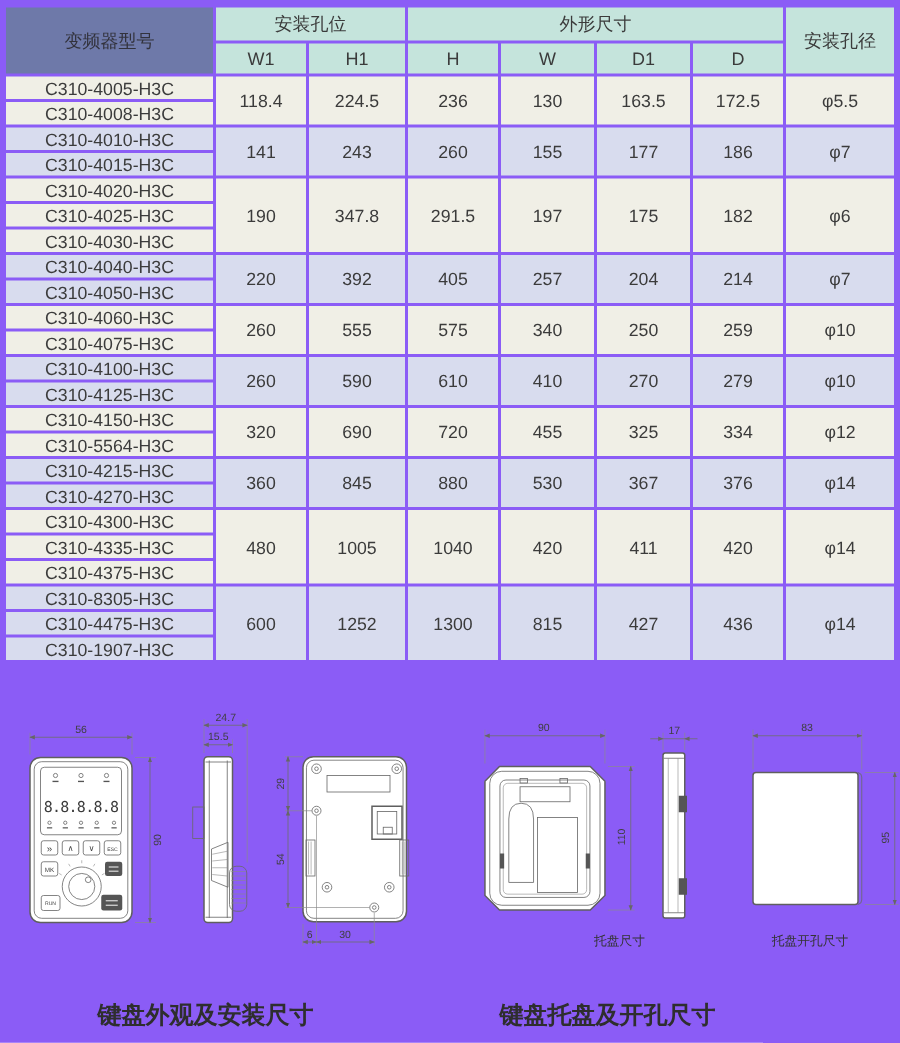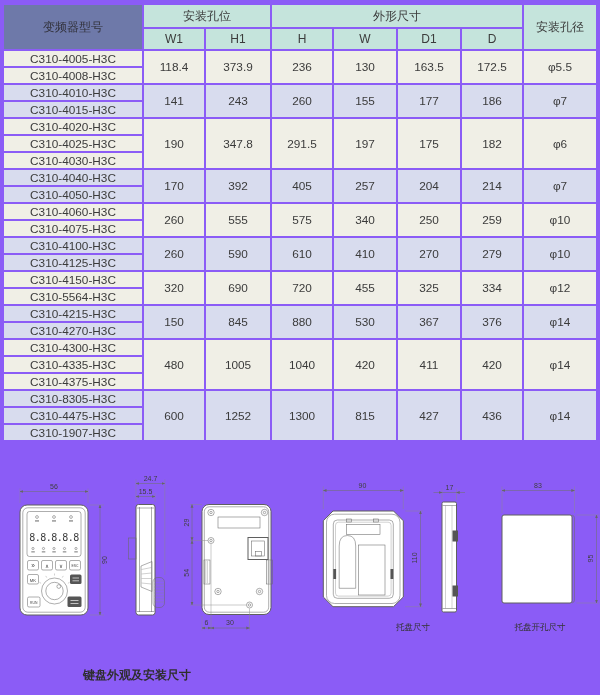--- a/index.html
+++ b/index.html
@@ -22,21 +22,21 @@
   .ol2{fill:none;stroke:#6a6a6a;stroke-width:0.55;}
   .thin{fill:none;stroke:#8a8a8a;stroke-width:0.4;}
   .dk{fill:#555;stroke:none;}
   .dim{fill:none;stroke:#6f6f6f;stroke-width:0.55;}
   .ext{fill:none;stroke:#8a8a8a;stroke-width:0.45;}
   text.dt{font-family:"Liberation Sans",sans-serif;font-size:7px;fill:#3f3f3f;text-anchor:middle;}
   text.cj{font-family:"Liberation Sans",sans-serif;font-size:8.5px;fill:#333;text-anchor:middle;}
   text.seg{font-family:"DejaVu Sans Mono",monospace;font-size:10px;letter-spacing:-0.5px;fill:#3a3a3a;text-anchor:middle;}
   text.bt{font-family:"Liberation Sans",sans-serif;fill:#444;text-anchor:middle;}
 
-  .cap{position:absolute;top:667px;width:200px;text-align:center;font-size:12px;font-weight:bold;color:#2e2e2e;}
+  .cap{position:absolute;top:667px;width:200px;text-align:center;font-size:16px;font-weight:bold;color:#2e2e2e;}
   .cap.left{left:37px;}
   .cap.right{left:305px;}
 </style>
 </head>
 <body>
 
 <div class="page">
 
   <table class="spec">
     <colgroup>
@@ -63,21 +63,21 @@
         <th class="teal">W</th>
         <th class="teal">D1</th>
         <th class="teal">D</th>
       </tr>
     </thead>
     <tbody>
 
       <tr>
         <td class="c">C310-4005-H3C</td>
         <td class="c" rowspan="2">118.4</td>
-        <td class="c" rowspan="2">373.9</td>
+        <td class="c" rowspan="2">224.5</td>
         <td class="c" rowspan="2">236</td>
         <td class="c" rowspan="2">130</td>
         <td class="c" rowspan="2">163.5</td>
         <td class="c" rowspan="2">172.5</td>
         <td class="c" rowspan="2">φ5.5</td>
       </tr>
       <tr>
           <td class="c">C310-4008-H3C</td>
         </tr>
 
@@ -107,21 +107,21 @@
       </tr>
       <tr>
           <td class="c">C310-4025-H3C</td>
         </tr>
       <tr>
           <td class="c">C310-4030-H3C</td>
         </tr>
 
       <tr>
         <td class="l">C310-4040-H3C</td>
-        <td class="l" rowspan="2">170</td>
+        <td class="l" rowspan="2">220</td>
         <td class="l" rowspan="2">392</td>
         <td class="l" rowspan="2">405</td>
         <td class="l" rowspan="2">257</td>
         <td class="l" rowspan="2">204</td>
         <td class="l" rowspan="2">214</td>
         <td class="l" rowspan="2">φ7</td>
       </tr>
       <tr>
           <td class="l">C310-4050-H3C</td>
         </tr>
@@ -163,21 +163,21 @@
         <td class="c" rowspan="2">325</td>
         <td class="c" rowspan="2">334</td>
         <td class="c" rowspan="2">φ12</td>
       </tr>
       <tr>
           <td class="c">C310-5564-H3C</td>
         </tr>
 
       <tr>
         <td class="l">C310-4215-H3C</td>
-        <td class="l" rowspan="2">150</td>
+        <td class="l" rowspan="2">360</td>
         <td class="l" rowspan="2">845</td>
         <td class="l" rowspan="2">880</td>
         <td class="l" rowspan="2">530</td>
         <td class="l" rowspan="2">367</td>
         <td class="l" rowspan="2">376</td>
         <td class="l" rowspan="2">φ14</td>
       </tr>
       <tr>
           <td class="l">C310-4270-H3C</td>
         </tr>
@@ -452,13 +452,14 @@
         <line class="ext" x1="576.5" y1="515" x2="599" y2="515"></line>
         <line class="ext" x1="576.5" y1="603" x2="599" y2="603"></line>
         <line class="dim" x1="596.5" y1="515" x2="596.5" y2="603" marker-start="url(#ar)" marker-end="url(#ar)"></line>
         <text class="dt" transform="translate(592.5 558.5) rotate(-90)">95</text>
       </g>
       <text class="cj" x="540" y="630">托盘开孔尺寸</text>
     </g>
   </svg>
 
   <div class="cap left">键盘外观及安装尺寸</div>
+  <div class="cap right">键盘托盘及开孔尺寸</div>
 </div>
 
 </body></html>

